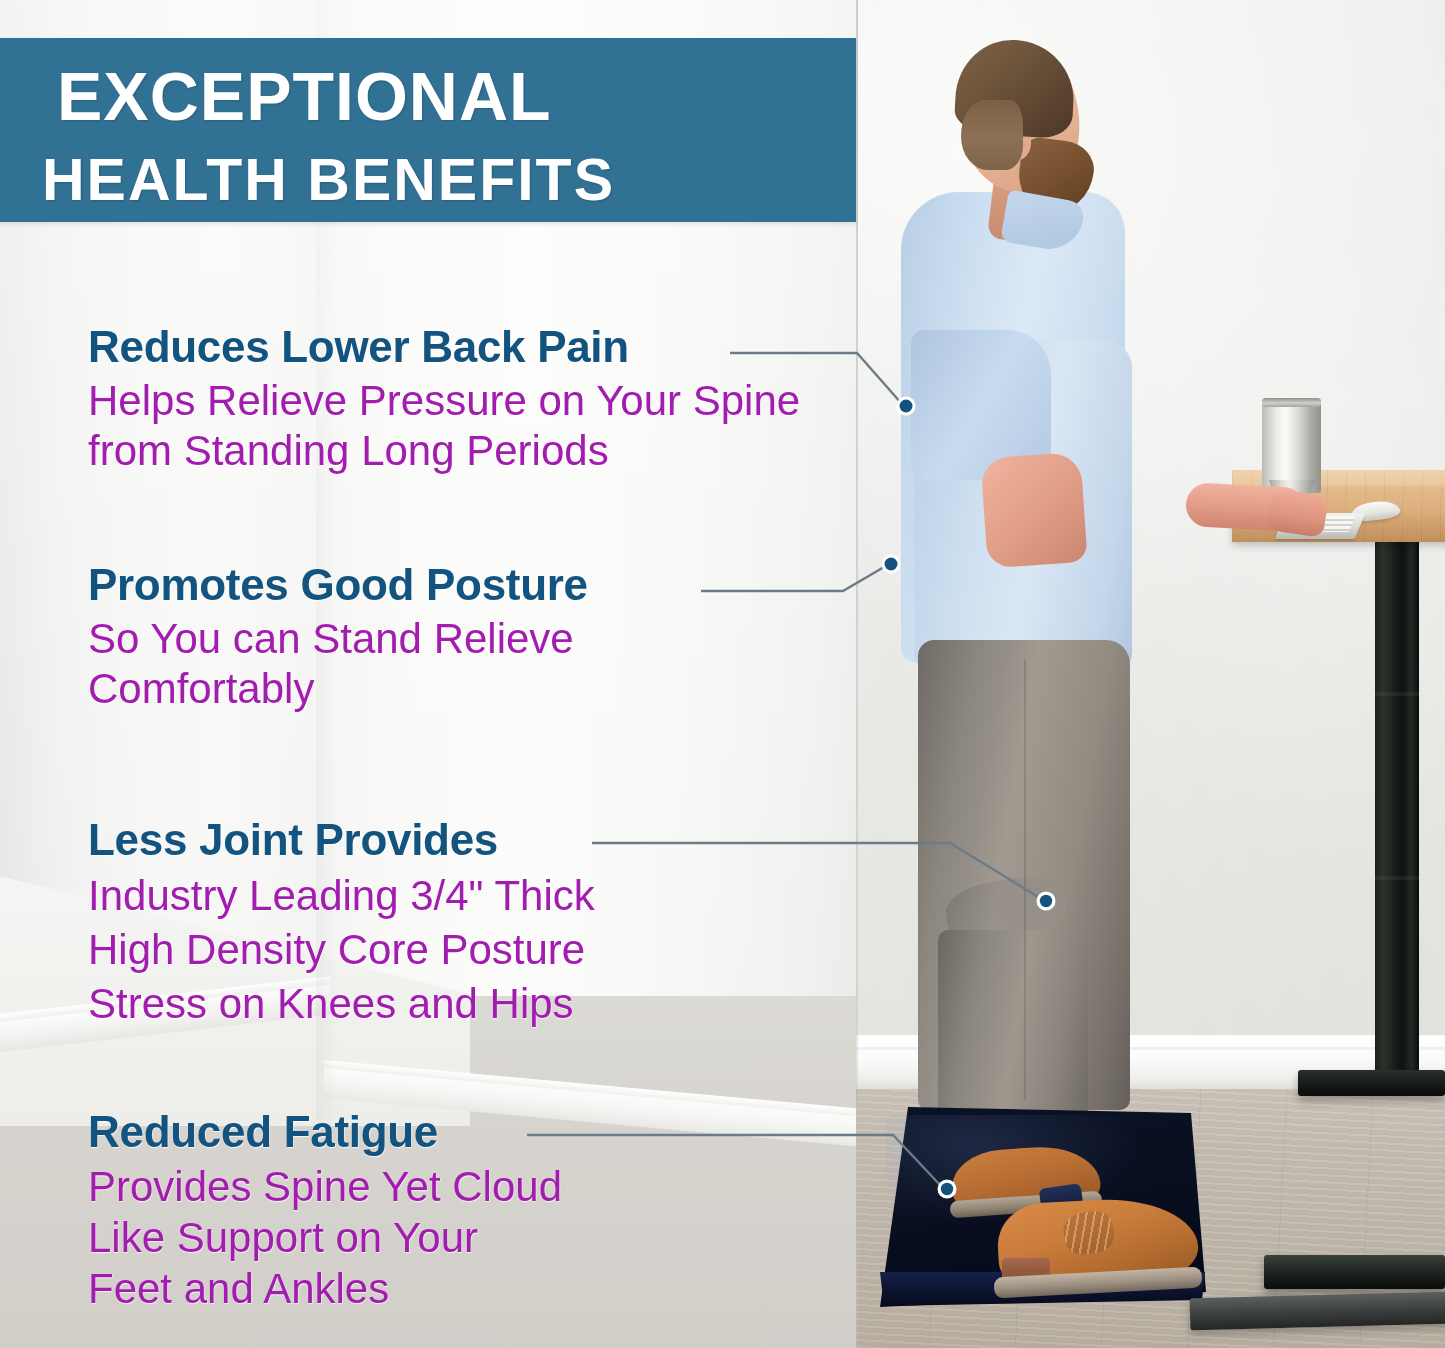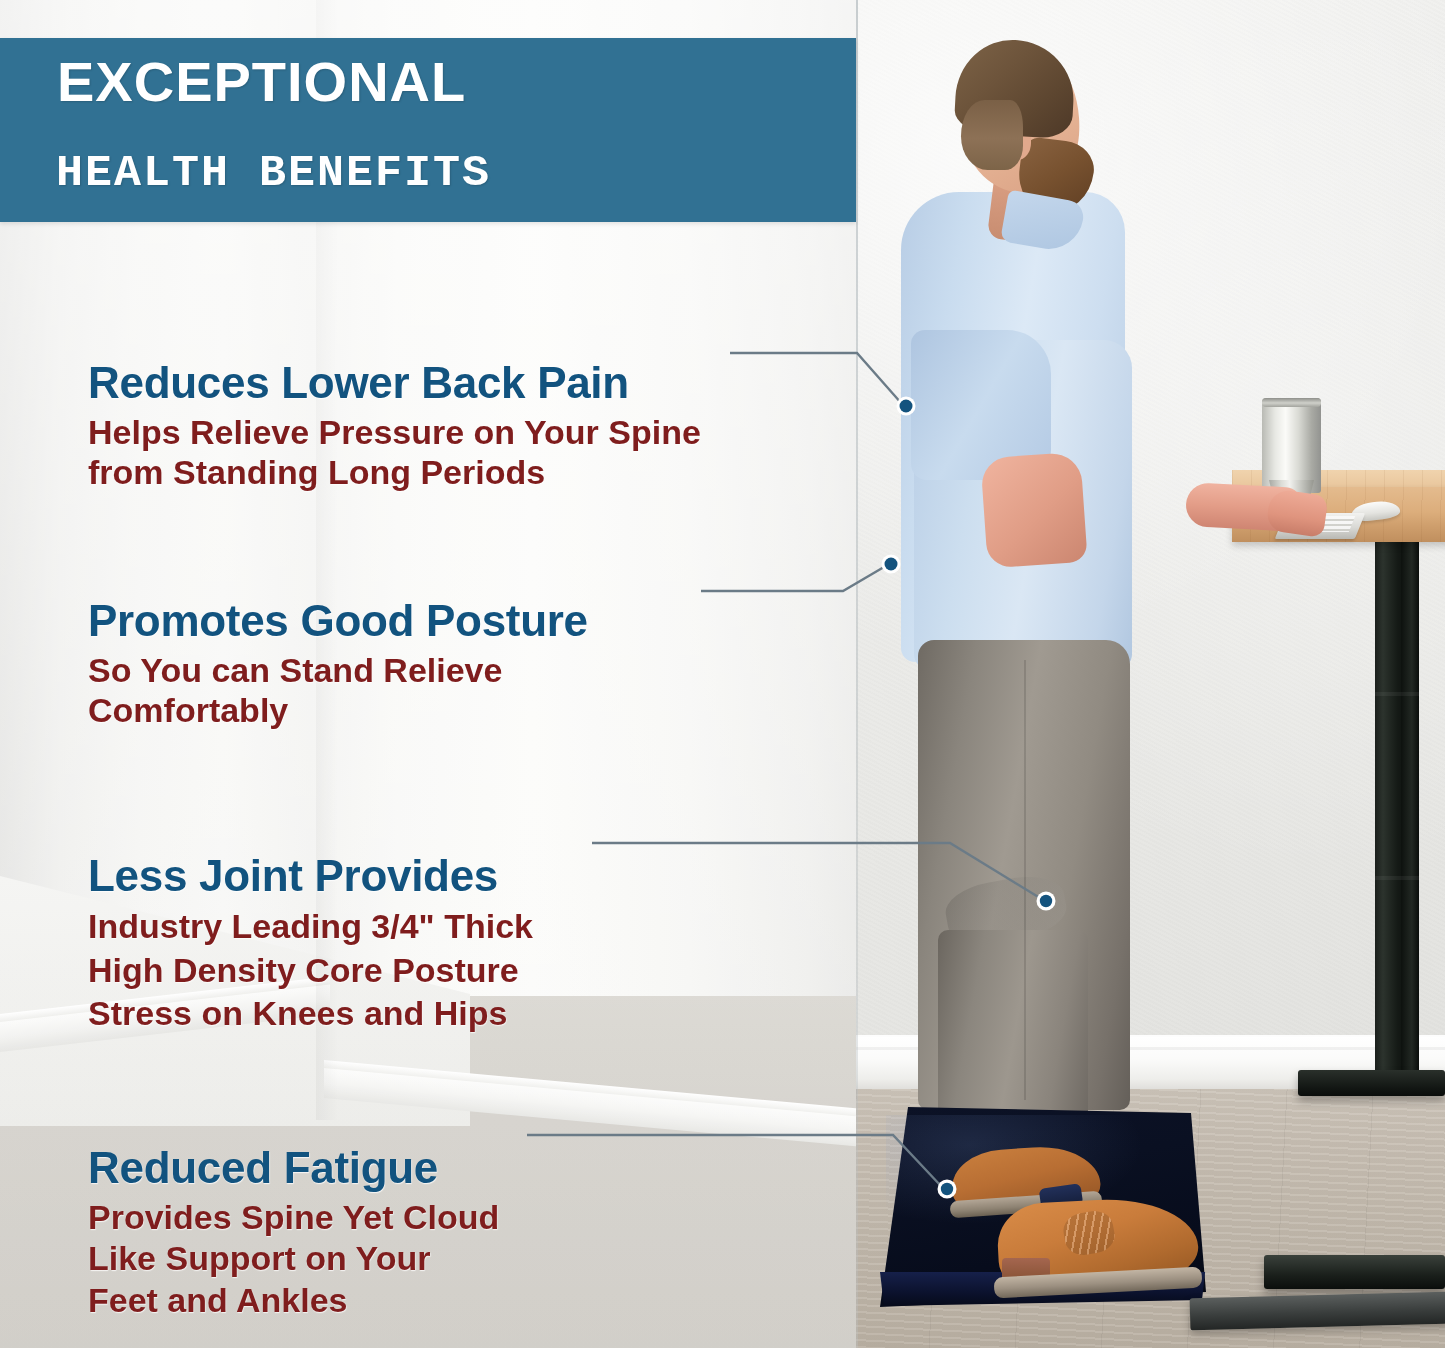--- a/index.html
+++ b/index.html
@@ -61,57 +61,57 @@
     background:linear-gradient(180deg,rgba(255,255,255,.55) 0%,rgba(255,255,255,.30) 45%,rgba(255,255,255,.12) 72%,rgba(255,255,255,.05) 100%);
   }
 
   
   .banner{
     position:absolute;left:0;top:38px;width:856px;height:184px;
     background:#317193;
     box-shadow:0 2px 4px rgba(0,0,0,0.10);
   }
   .banner-l1{
-    position:absolute;left:57px;top:16px;
+    position:absolute;left:57px;top:24px;
     color:#ffffff;
     font-weight:bold;
-    font-size:56px;
+    font-size:68px;
     letter-spacing:1px;
     line-height:1;
     font-family:"Liberation Sans", sans-serif;
     text-shadow:1px 1px 2px rgba(0,0,0,0.16);
     white-space:nowrap;
   }
   .banner-l2{
-    position:absolute;left:56px;top:113px;
+    position:absolute;left:42px;top:113px;
     color:#ffffff;
     font-weight:bold;
-    font-size:45px;
+    font-size:59px;
     letter-spacing:2px;
     line-height:1;
-    font-family:Liberation Mono, monospace;
+    font-family:Liberation Sans, sans-serif;
     text-shadow:1px 1px 2px rgba(0,0,0,0.16);
     white-space:nowrap;
   }
 
   
-  .benefit{position:absolute;margin-top:36px;}
+  .benefit{position:absolute;}
   .benefit .b-title{
     color:#12537F;
     font-weight:bold;
     font-size:44px;
     line-height:1.0;
     letter-spacing:-0.3px;
     white-space:nowrap;
     text-shadow:0.5px 0.5px 1.2px rgba(255,255,255,0.85);
   }
   .benefit .b-line{
-    color:#7f1d1d;
-    font-weight:bold;
-    font-size:34px;
+    color:#a21caf;
+    font-weight:normal;
+    font-size:42px;
     line-height:1.18;
     white-space:nowrap;
     text-shadow:0.5px 0.5px 1.2px rgba(255,255,255,0.8);
   }
   .benefit .b-sub{margin-top:7px;}
 
   #benefit-1{left:88px;top:325px;}
   #benefit-2{left:88px;top:563px;}
   #benefit-3{left:88px;top:818px;}
   #benefit-4{left:88px;top:1110px;}

